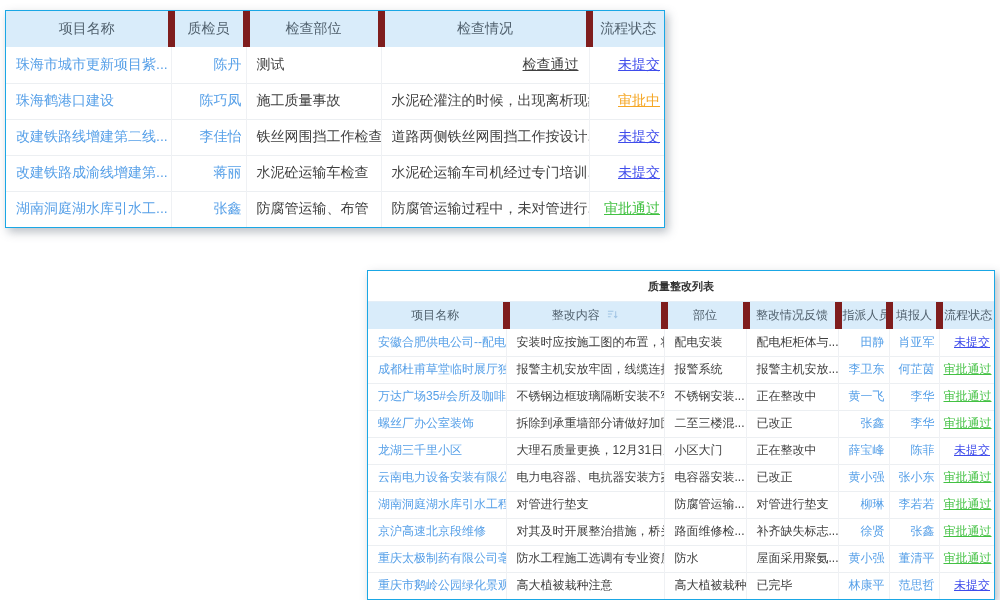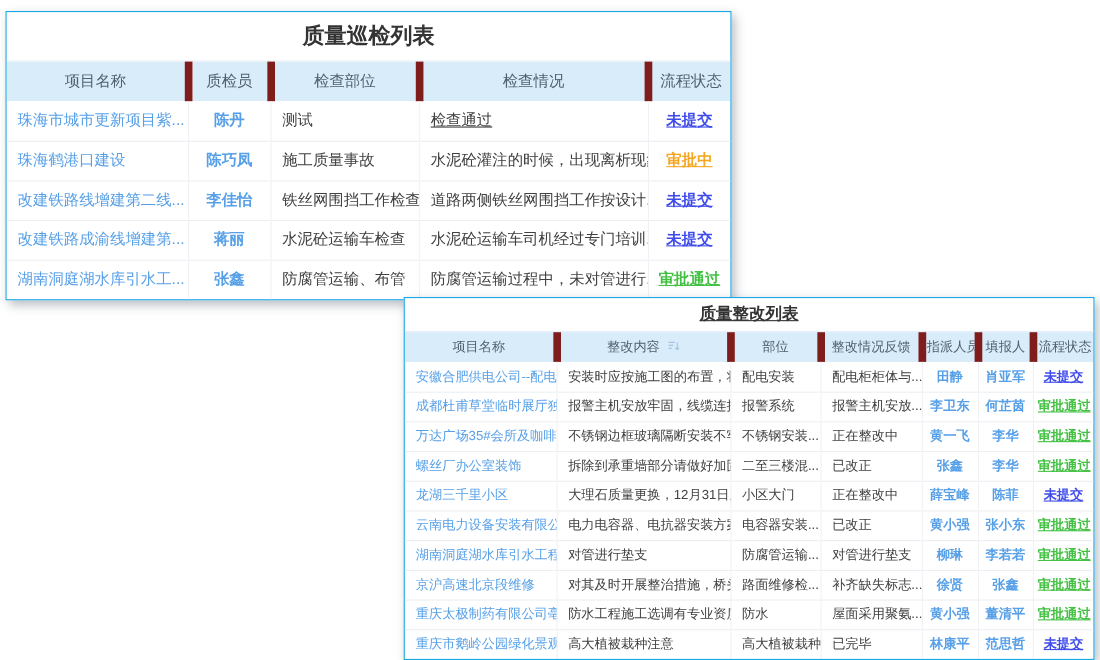--- a/index.html
+++ b/index.html
@@ -25,21 +25,21 @@
   .card-title{
     text-align:center;
     font-weight:bold;
     color:#333333;
     border-bottom:1px solid #e3eef7;
   }
   #t1{left:5px;top:10px;width:660px;z-index:1;}
   #t2{left:367px;top:270px;width:628px;z-index:2;}
 
   #t1 .card-title{height:44px;line-height:44px;font-size:20px;}
-  #t2 .card-title{height:30px;line-height:30px;font-size:15px;text-decoration:underline;}
+  #t2 .card-title{height:30px;line-height:30px;font-size:11px;}
 
   thead th{
     background:#d9ecfa;
     color:#51616e;
     font-weight:normal;
     text-align:center;
     border-right:7px solid #7f1d1d;
     overflow:hidden;white-space:nowrap;
   }
   thead th:last-child{border-right:none;}
@@ -52,33 +52,32 @@
     color:#404040;
     overflow:hidden;white-space:nowrap;text-overflow:clip;
     padding:0 10px;
     box-sizing:border-box;
   }
   tbody tr:first-child td{border-top:none;}
   tbody td:last-child{border-right:none;}
   #t1 tbody td{height:36px;font-size:14px;}
   #t2 tbody td{height:27px;font-size:12px;}
 
-  td.center{text-align:center;padding:0 4px;font-weight:bold;}
+  td.center{text-align:right;padding:0 4px;}
   td.left{text-align:left;}
   td.link{color:#57a0e8;cursor:pointer;}
   td.status{text-decoration:underline;cursor:pointer;margin-left:44px;}
-  td.underlined{text-decoration:underline;}
+  td.underlined{text-decoration:underline;text-align:right;}
 
   .sort-icon{display:inline-block;vertical-align:-1px;margin-left:4px;}
 </style>
 </head>
 <body>
 
 <div class="card" id="t1">
-  <div class="card-title">质量巡检列表</div>
   <table>
     <colgroup>
       <col style="width:165px">
         <col style="width:75px">
         <col style="width:135px">
         <col style="width:208px">
         <col style="width:75px">
     </colgroup>
     <thead>
       <tr>

